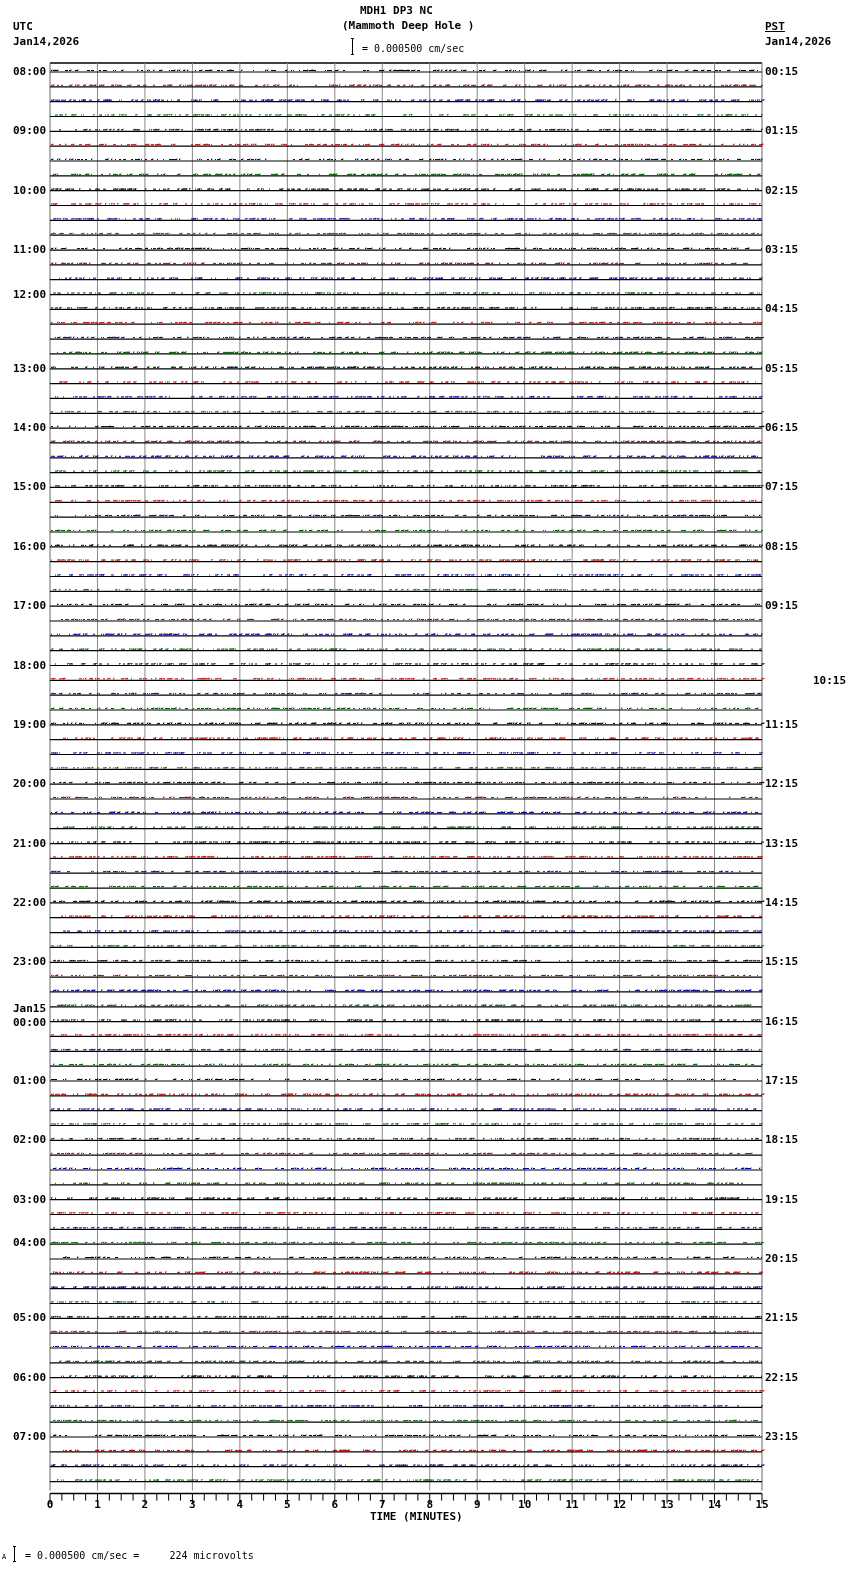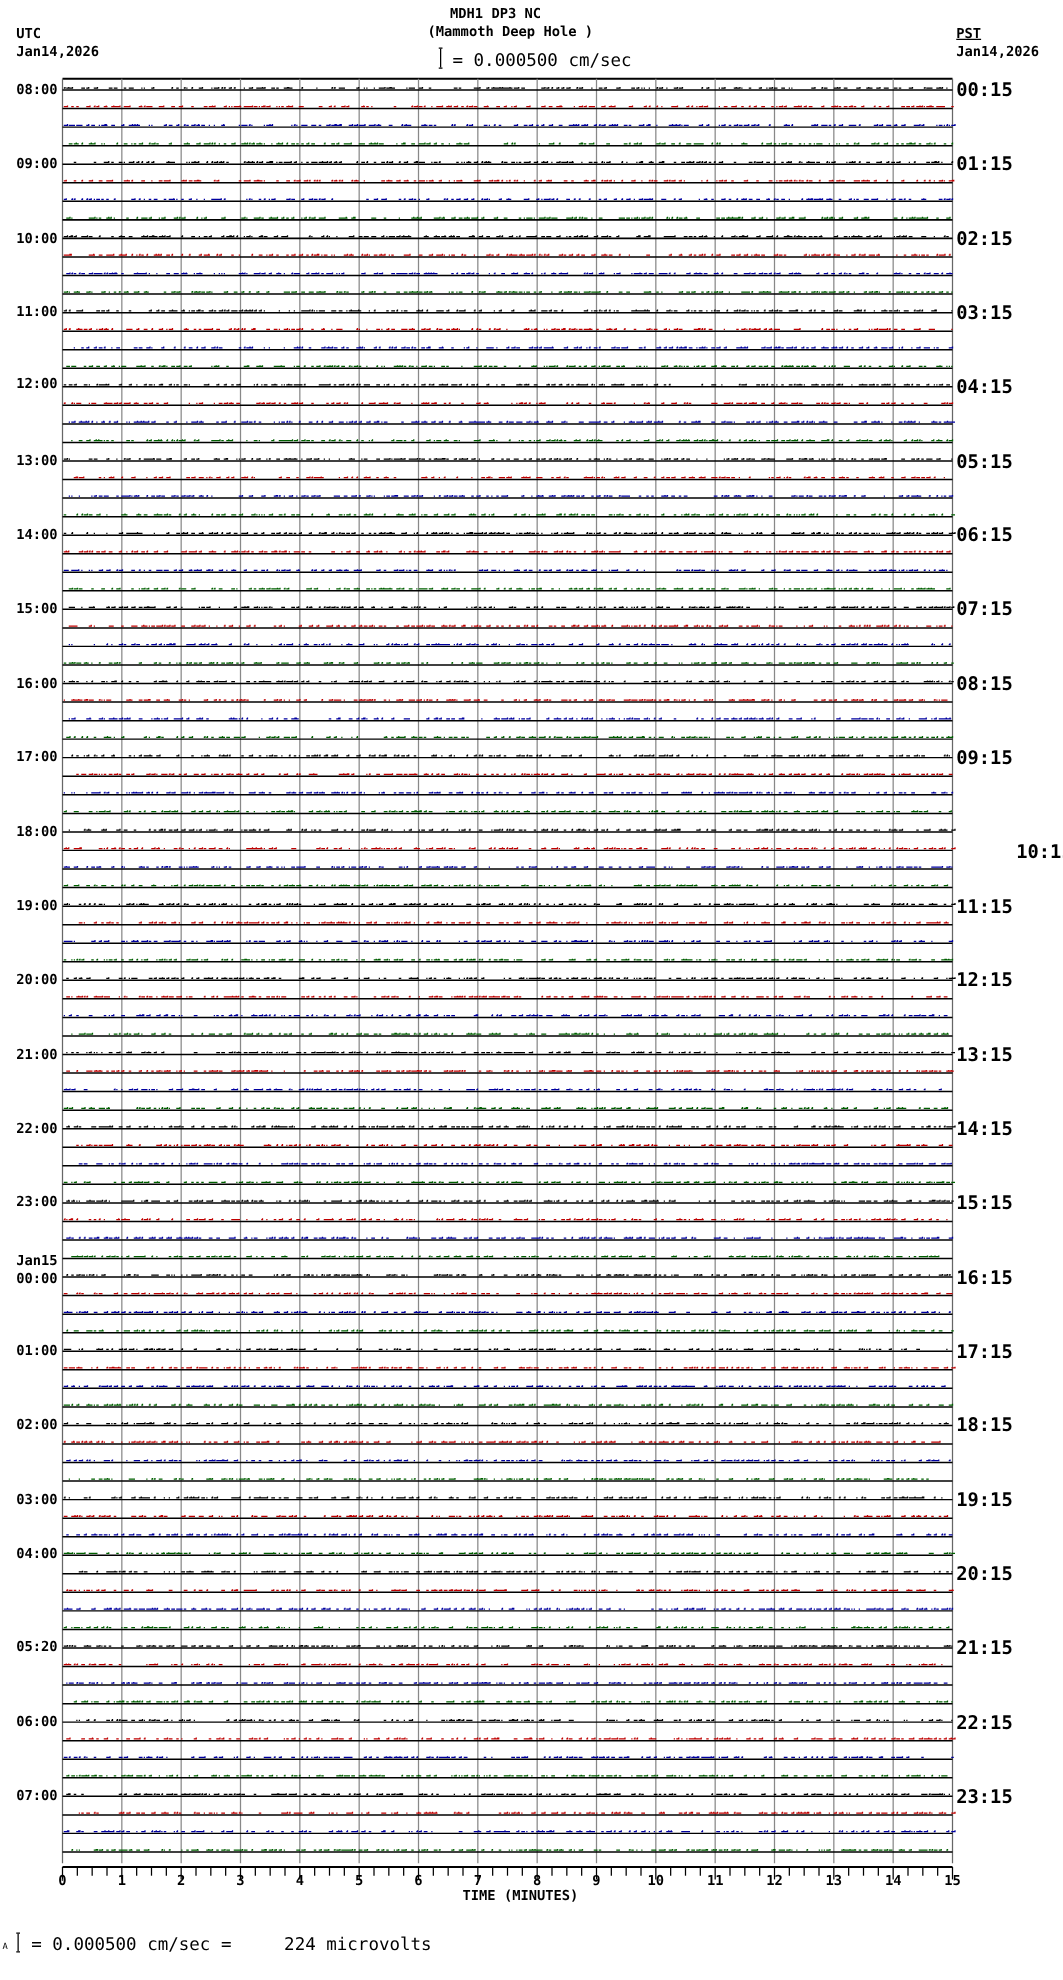--- a/index.html
+++ b/index.html
@@ -1,22 +1,22 @@
 <!DOCTYPE html>
 <html><head>
 <meta charset="utf-8">
 <style>
   html, body { margin: 0; padding: 0; background: #ffffff; }
   body { width: 850px; height: 1584px; position: relative; overflow: hidden;
          font-family: "DejaVu Sans Mono", "Liberation Mono", monospace; color: #000; }
   .txt { position: absolute; font-size: 11px; font-weight: bold; white-space: nowrap; line-height: 13px; }
-  .txt-n { position: absolute; font-size: 14px; white-space: nowrap; line-height: 12px; }
+  .txt-n { position: absolute; font-size: 10px; white-space: nowrap; line-height: 12px; }
   #plot { position: absolute; left: 0; top: 0; }
   .lbl-left { position: absolute; left: 13px; font-size: 11px; font-weight: bold; line-height: 12px; }
-  .lbl-right { position: absolute; left: 765px; font-size: 15px; font-weight: bold; line-height: 12px; }
+  .lbl-right { position: absolute; left: 765px; font-size: 11px; font-weight: bold; line-height: 12px; }
   .xtick { position: absolute; top: 1498px; font-size: 11px; font-weight: bold; transform: translateX(-50%); }
 </style>
 </head>
 <body>
 
 <div class="txt" style="left:360px; top:4px;">MDH1 DP3 NC</div>
 <div class="txt" style="left:342px; top:19px;">(Mammoth Deep Hole )</div>
 <div style="position:absolute; left:351px; top:38px; width:3px; height:15px; border-top:1px solid #000; border-bottom:1px solid #000;">
   <div style="position:absolute; left:1px; top:0; width:1px; height:15px; background:#000;"></div>
 </div>
@@ -299,38 +299,38 @@
     <line x1="738.2666666666667" y1="1493.5625" x2="738.2666666666667" y2="1500.5625" stroke="#000" stroke-width="1"></line>
     <line x1="750.1333333333333" y1="1493.5625" x2="750.1333333333333" y2="1500.5625" stroke="#000" stroke-width="1"></line>
     <line x1="762" y1="1493.5625" x2="762" y2="1503.5625" stroke="#000" stroke-width="1"></line>
   </svg>
 
 <div id="left-labels">
     <div class="lbl-left" style="top: 66px;">08:00</div>
     <div class="lbl-left" style="top: 125.35px;">09:00</div>
     <div class="lbl-left" style="top: 184.7px;">10:00</div>
     <div class="lbl-left" style="top: 244.05px;">11:00</div>
-    <div class="lbl-left" style="top: 301px;">12:00</div>
+    <div class="lbl-left" style="top: 289px;">12:00</div>
     <div class="lbl-left" style="top: 362.75px;">13:00</div>
     <div class="lbl-left" style="top: 422.1px;">14:00</div>
     <div class="lbl-left" style="top: 481.45px;">15:00</div>
     <div class="lbl-left" style="top: 540.8px;">16:00</div>
     <div class="lbl-left" style="top: 600.15px;">17:00</div>
     <div class="lbl-left" style="top: 659.5px;">18:00</div>
     <div class="lbl-left" style="top: 718.85px;">19:00</div>
     <div class="lbl-left" style="top: 778.2px;">20:00</div>
     <div class="lbl-left" style="top: 837.55px;">21:00</div>
     <div class="lbl-left" style="top: 896.9px;">22:00</div>
     <div class="lbl-left" style="top: 956.25px;">23:00</div>
     <div class="lbl-left" style="top: 1016.6px;">00:00</div>
     <div class="lbl-left" style="top: 1074.95px;">01:00</div>
     <div class="lbl-left" style="top: 1134.3px;">02:00</div>
     <div class="lbl-left" style="top: 1193.65px;">03:00</div>
     <div class="lbl-left" style="top: 1237px;">04:00</div>
-    <div class="lbl-left" style="top: 1312.35px;">05:20</div>
+    <div class="lbl-left" style="top: 1312.35px;">05:00</div>
     <div class="lbl-left" style="top: 1371.7px;">06:00</div>
     <div class="lbl-left" style="top: 1431.05px;">07:00</div>
   </div>
 <div id="right-labels">
     <div class="lbl-right" style="top: 66px;">00:15</div>
     <div class="lbl-right" style="top: 125.35px; text-align: right;">01:15</div>
     <div class="lbl-right" style="top: 184.7px;">02:15</div>
     <div class="lbl-right" style="top: 244.05px;">03:15</div>
     <div class="lbl-right" style="top: 303.4px;">04:15</div>
     <div class="lbl-right" style="top: 362.75px;">05:15</div>

